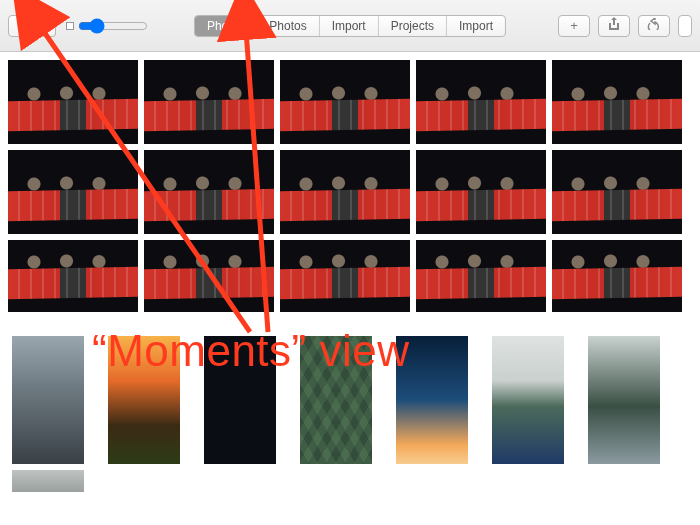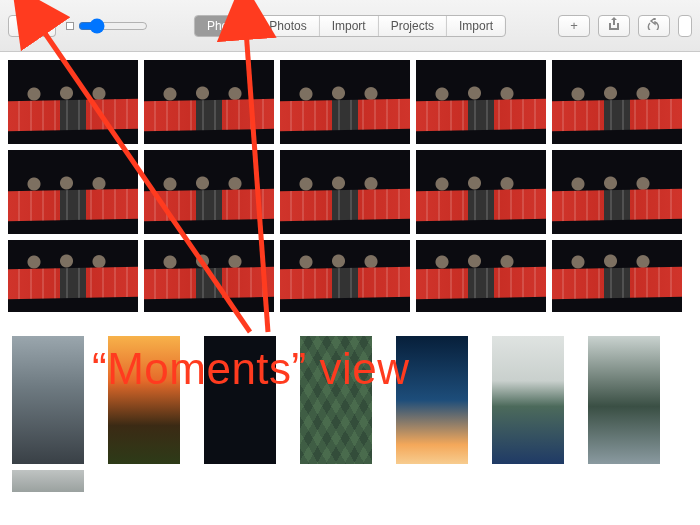--- a/index.html
+++ b/index.html
@@ -136,21 +136,21 @@
   }
   .p-lake { background: linear-gradient(#c9d2cf 0%, #3a4f44 55%, #8a9aa0 100%); }
 
   .bottom-row { margin-top: 6px; display:flex; gap:6px; padding-left:4px;}
   .tiny {
     width: 72px; height: 22px; background: linear-gradient(#bfc3c2,#9aa19f);
   }
 
   .annotation {
     position:absolute;
-    left: 92px; top: 344px;
+    left: 92px; top: 326px;
     color: #ff3b1f;
     font-size: 44px;
     font-weight: 500;
     letter-spacing: 0.5px;
     pointer-events: none;
   }
   svg.arrows {
     position:absolute; left:0; top:0; width:700px; height:525px;
     pointer-events:none;
   }

